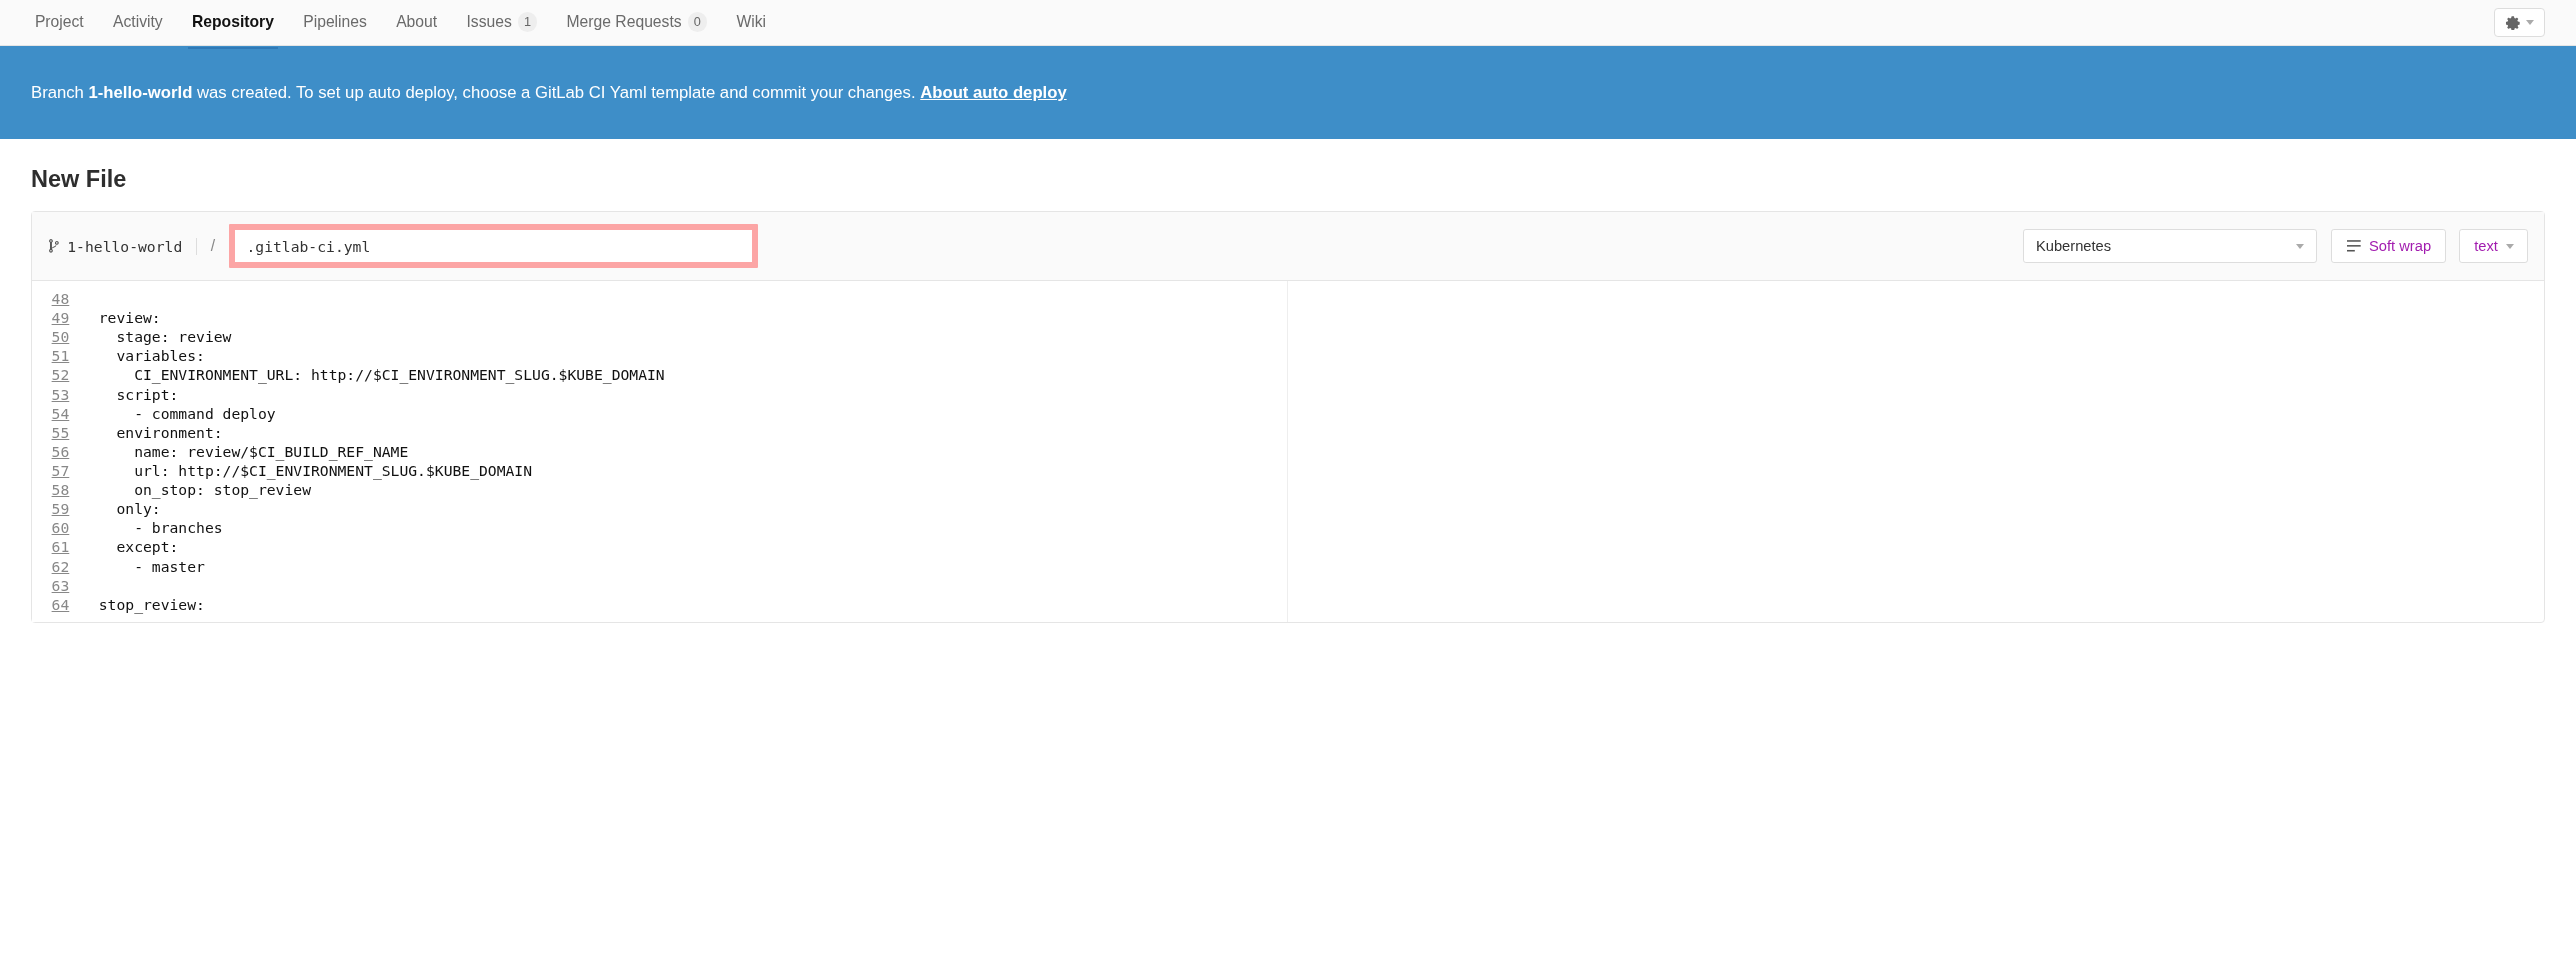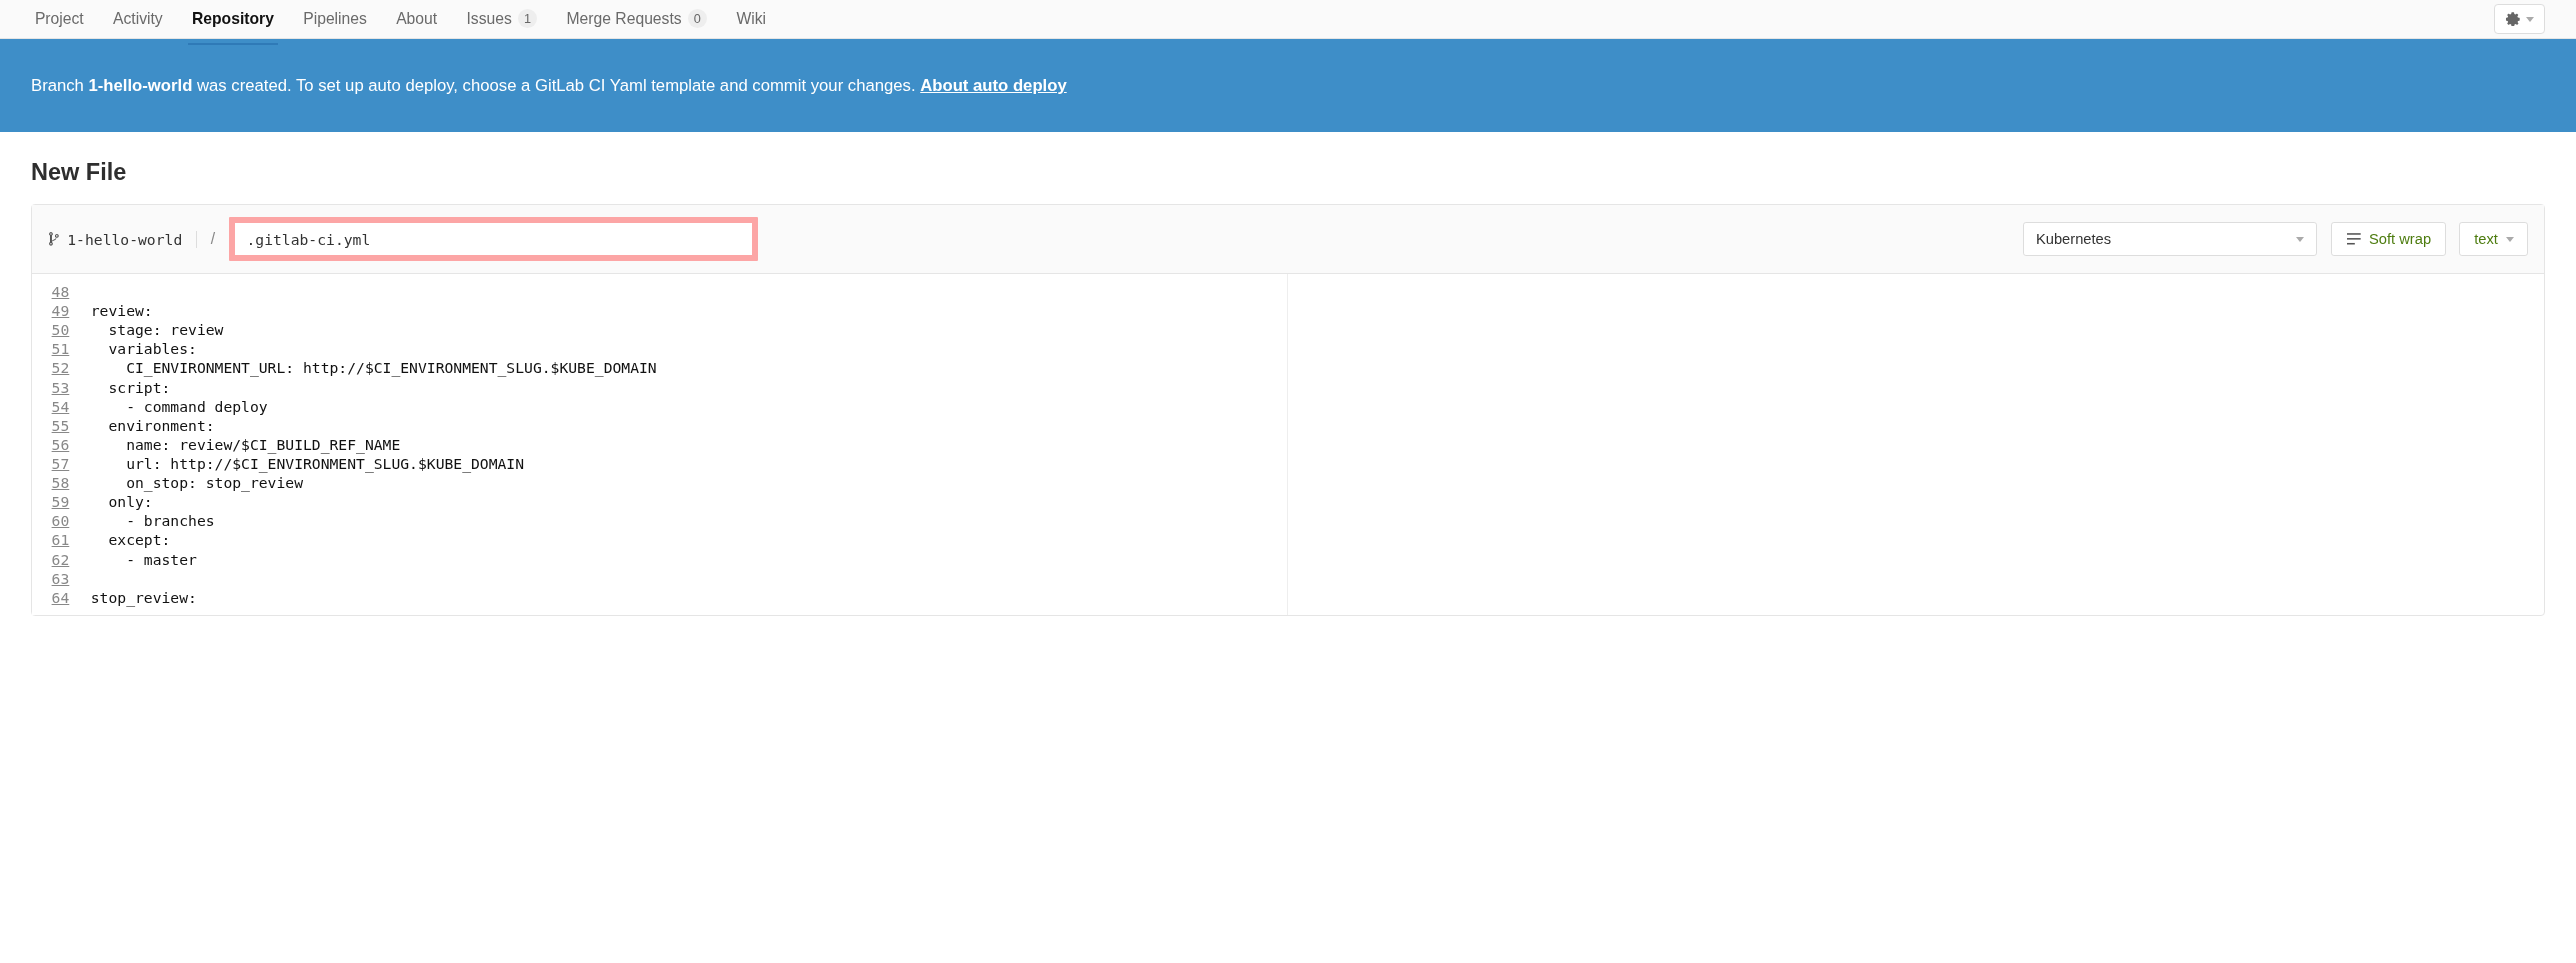--- a/index.html
+++ b/index.html
@@ -10,21 +10,21 @@
       background: #fff;
     }
 
     
     .nav {
       display: flex;
       align-items: center;
       padding: 0 31px;
       border-bottom: 1px solid #e5e5e5;
       background: #fafafa;
-      height: 39px;
+      height: 46px;
     }
     .nav-items { display: flex; align-items: center; flex: 1; gap: 21.5px; }
     .nav-item {
       display: flex;
       align-items: center;
       gap: 5.9px;
       color: #6a6a6a;
       font-size: 15.7px;
       padding: 16.7px 3.9px 15.7px;
       cursor: pointer;
@@ -135,21 +135,21 @@
     }
     .btn {
       display: flex;
       align-items: center;
       gap: 7.8px;
       border: 1px solid #ddd;
       border-radius: 2.9px;
       background: #fff;
       padding: 7.8px 13.7px;
       font-size: 14.7px;
-      color: #4d7c0f;
+      color: #a21caf;
       cursor: pointer;
     }
     .chev {
       width: 0; height: 0;
       border-left: 4.9px solid transparent;
       border-right: 4.9px solid transparent;
       border-top: 5.9px solid #aaa;
     }
 
     
@@ -171,20 +171,21 @@
       text-align: right;
       color: #888;
       user-select: none;
       background: #fff;
     }
     .gutter div { padding-right: 5.9px; text-decoration: underline; }
     .code-lines {
       padding: 7.8px 11.8px 7.8px 7.8px;
       color: #111;
       white-space: pre;
+      margin-left: 8px;
     }
   </style>
 </head>
 <body>
 
 <nav class="nav">
   <div class="nav-items" id="nav-items">
       <div class="nav-item">
         <span>Project</span>
       </div>

